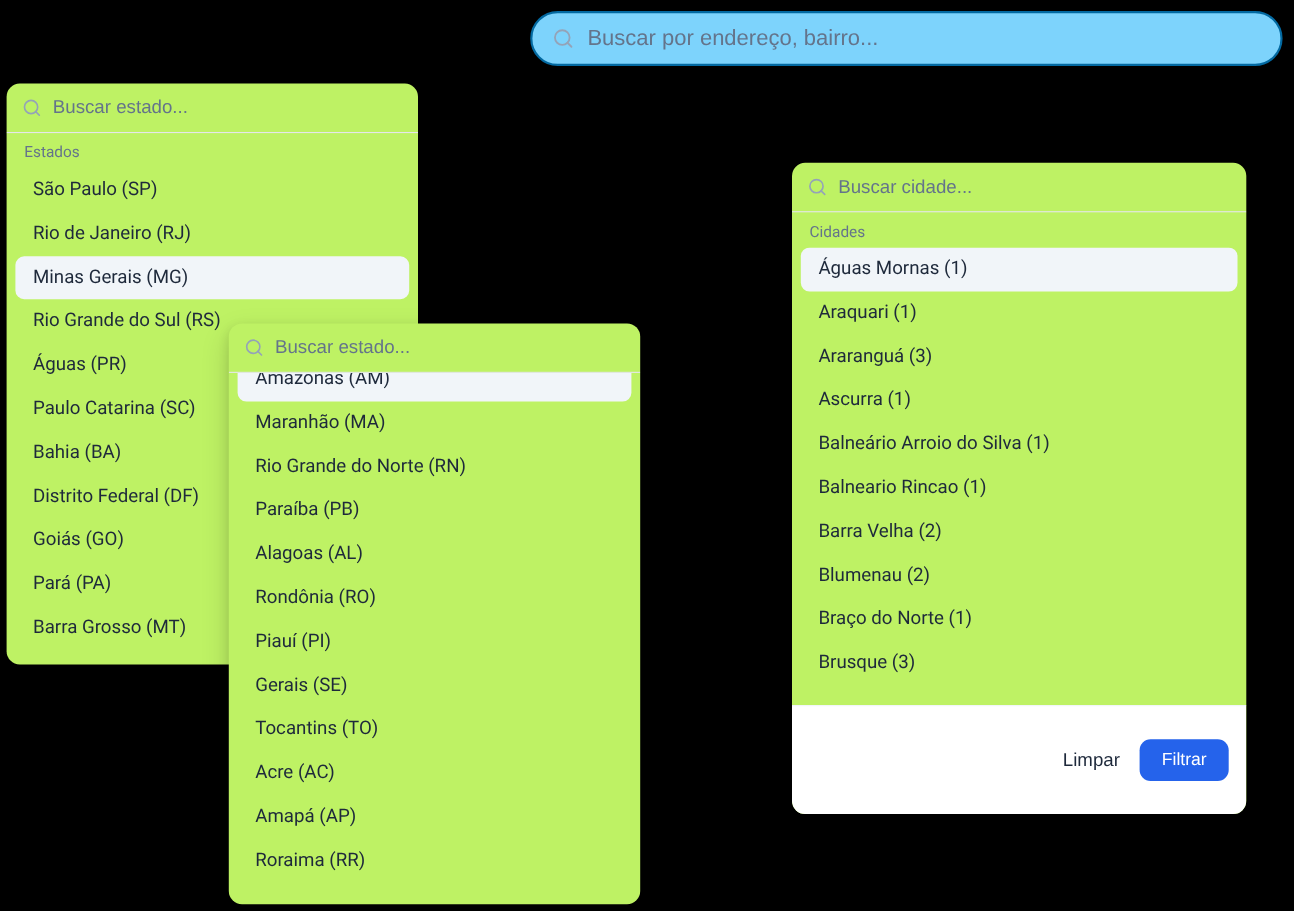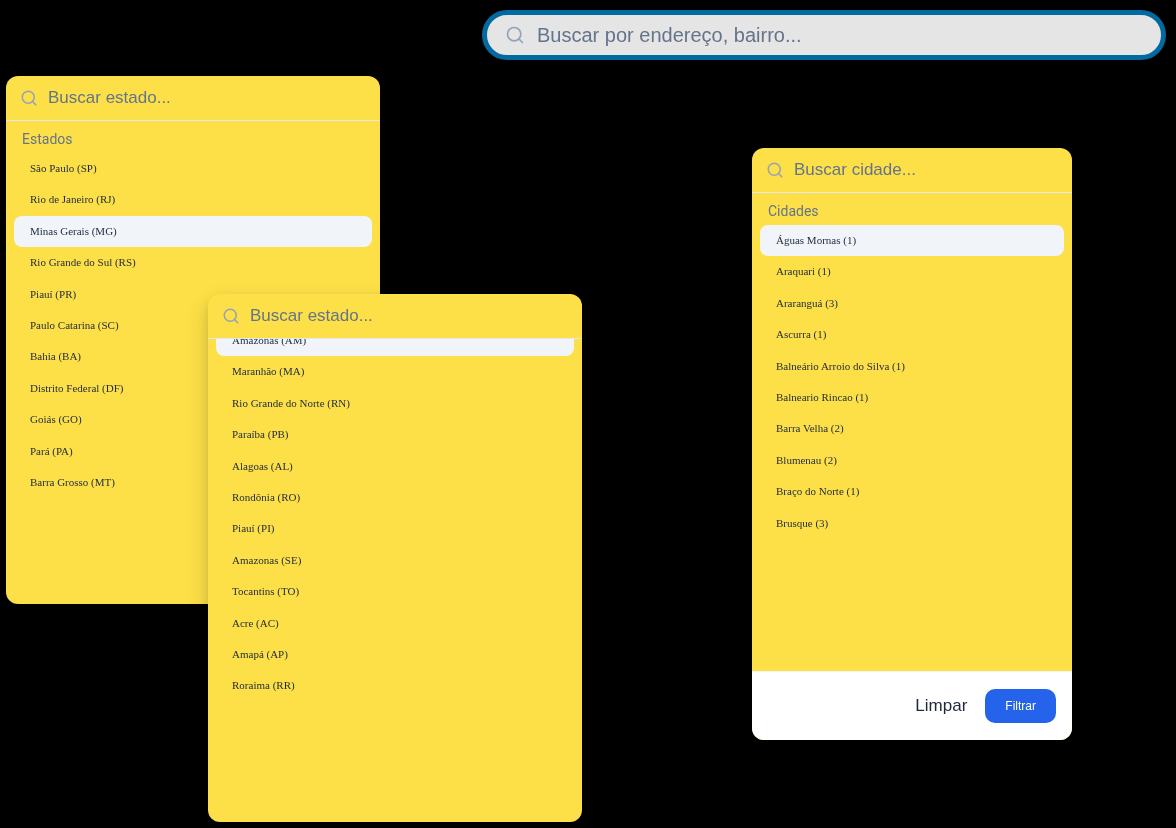--- a/index.html
+++ b/index.html
@@ -14,22 +14,22 @@
       height: 828px;
       position: relative;
       overflow: hidden;
     }
     .search-bar-top {
       position: absolute;
       top: 10px;
       left: 482px;
       width: 684px;
       height: 50px;
-      background: #e5e5e5;
-      border: 5px solid #0369a1;
+      background: #7dd3fc;
+      border: 2px solid #0369a1;
       border-radius: 25px;
       display: flex;
       align-items: center;
       padding: 16px 18px;
     }
     .search-icon {
       width: 18px;
       height: 18px;
       flex-shrink: 0;
       color: #94a3b8;
@@ -45,21 +45,21 @@
       color: #1e293b;
       margin-left: 12px;
       width: 100%;
       background: transparent;
     }
     .search-bar-top input::placeholder {
       color: #64748b;
     }
     .panel {
       position: absolute;
-      background: #fde047;
+      background: #bef264;
       border-radius: 12px;
       box-shadow: 0 10px 25px rgba(0,0,0,0.15), 0 4px 10px rgba(0,0,0,0.1);
       overflow: hidden;
       display: flex;
       flex-direction: column;
     }
     .panel-search {
       display: flex;
       align-items: center;
       padding: 12px 14px;
@@ -86,27 +86,26 @@
     .list {
       overflow: hidden;
       flex: 1;
     }
     .list-scroll {
       overflow-y: auto;
       height: 100%;
     }
     .list-item {
       padding: 8px 16px;
-      font-size: 11px;
+      font-size: 17px;
       color: #1e293b;
       cursor: pointer;
       border-radius: 8px;
       margin: 0 8px;
       line-height: 1.4;
-      font-family: Liberation Serif, serif;
     }
     .list-item.highlighted {
       background: #f1f5f9;
     }
     .panel-states-1 {
       top: 76px;
       left: 6px;
       width: 374px;
       height: 528px;
     }
@@ -114,47 +113,47 @@
       top: 294px;
       left: 208px;
       width: 374px;
       height: 528px;
     }
     .panel-states-2 .list-scroll {
       margin-top: -14px;
     }
     .panel-cities {
       top: 148px;
-      left: 752px;
-      width: 320px;
+      left: 720px;
+      width: 413px;
       height: 592px;
     }
     .panel-footer {
       display: flex;
       justify-content: flex-end;
       align-items: center;
       gap: 14px;
-      padding: 16px 16px;
+      padding: 30px 16px;
       border-top: 1px solid #f1f5f9;
       background: #fff;
     }
     .btn-clear {
       background: transparent;
       border: none;
       font-size: 17px;
       color: #1e293b;
       font-weight: 500;
       cursor: pointer;
       padding: 8px 4px;
     }
     .btn-filter {
       background: #2563eb;
       border: none;
       color: #fff;
-      font-size: 12px;
+      font-size: 16px;
       font-weight: 500;
       padding: 10px 20px;
       border-radius: 10px;
       cursor: pointer;
     }
     .cities-list {
       flex: 1;
       overflow: hidden;
     }
   </style>
@@ -177,21 +176,21 @@
     </svg>
     <input type="text" placeholder="Buscar estado..." style="">
   </div>
   <div class="section-header">Estados</div>
   <div class="list">
     <div class="list-scroll" id="states-list-1">
         <div class="list-item">São Paulo (SP)</div>
         <div class="list-item">Rio de Janeiro (RJ)</div>
         <div class="list-item highlighted">Minas Gerais (MG)</div>
         <div class="list-item">Rio Grande do Sul (RS)</div>
-        <div class="list-item">Piauí (PR)</div>
+        <div class="list-item">Águas (PR)</div>
         <div class="list-item">Paulo Catarina (SC)</div>
         <div class="list-item">Bahia (BA)</div>
         <div class="list-item">Distrito Federal (DF)</div>
         <div class="list-item">Goiás (GO)</div>
         <div class="list-item">Pará (PA)</div>
         <div class="list-item">Barra Grosso (MT)</div>
       </div>
   </div>
 </div>
 
@@ -205,21 +204,21 @@
   </div>
   <div class="list">
     <div class="list-scroll" id="states-list-2">
         <div class="list-item highlighted">Amazonas (AM)</div>
         <div class="list-item">Maranhão (MA)</div>
         <div class="list-item">Rio Grande do Norte (RN)</div>
         <div class="list-item">Paraíba (PB)</div>
         <div class="list-item">Alagoas (AL)</div>
         <div class="list-item">Rondônia (RO)</div>
         <div class="list-item">Piauí (PI)</div>
-        <div class="list-item">Amazonas (SE)</div>
+        <div class="list-item">Gerais (SE)</div>
         <div class="list-item">Tocantins (TO)</div>
         <div class="list-item">Acre (AC)</div>
         <div class="list-item">Amapá (AP)</div>
         <div class="list-item">Roraima (RR)</div>
       </div>
   </div>
 </div>
 
 <div class="panel panel-cities">
   <div class="panel-search">

